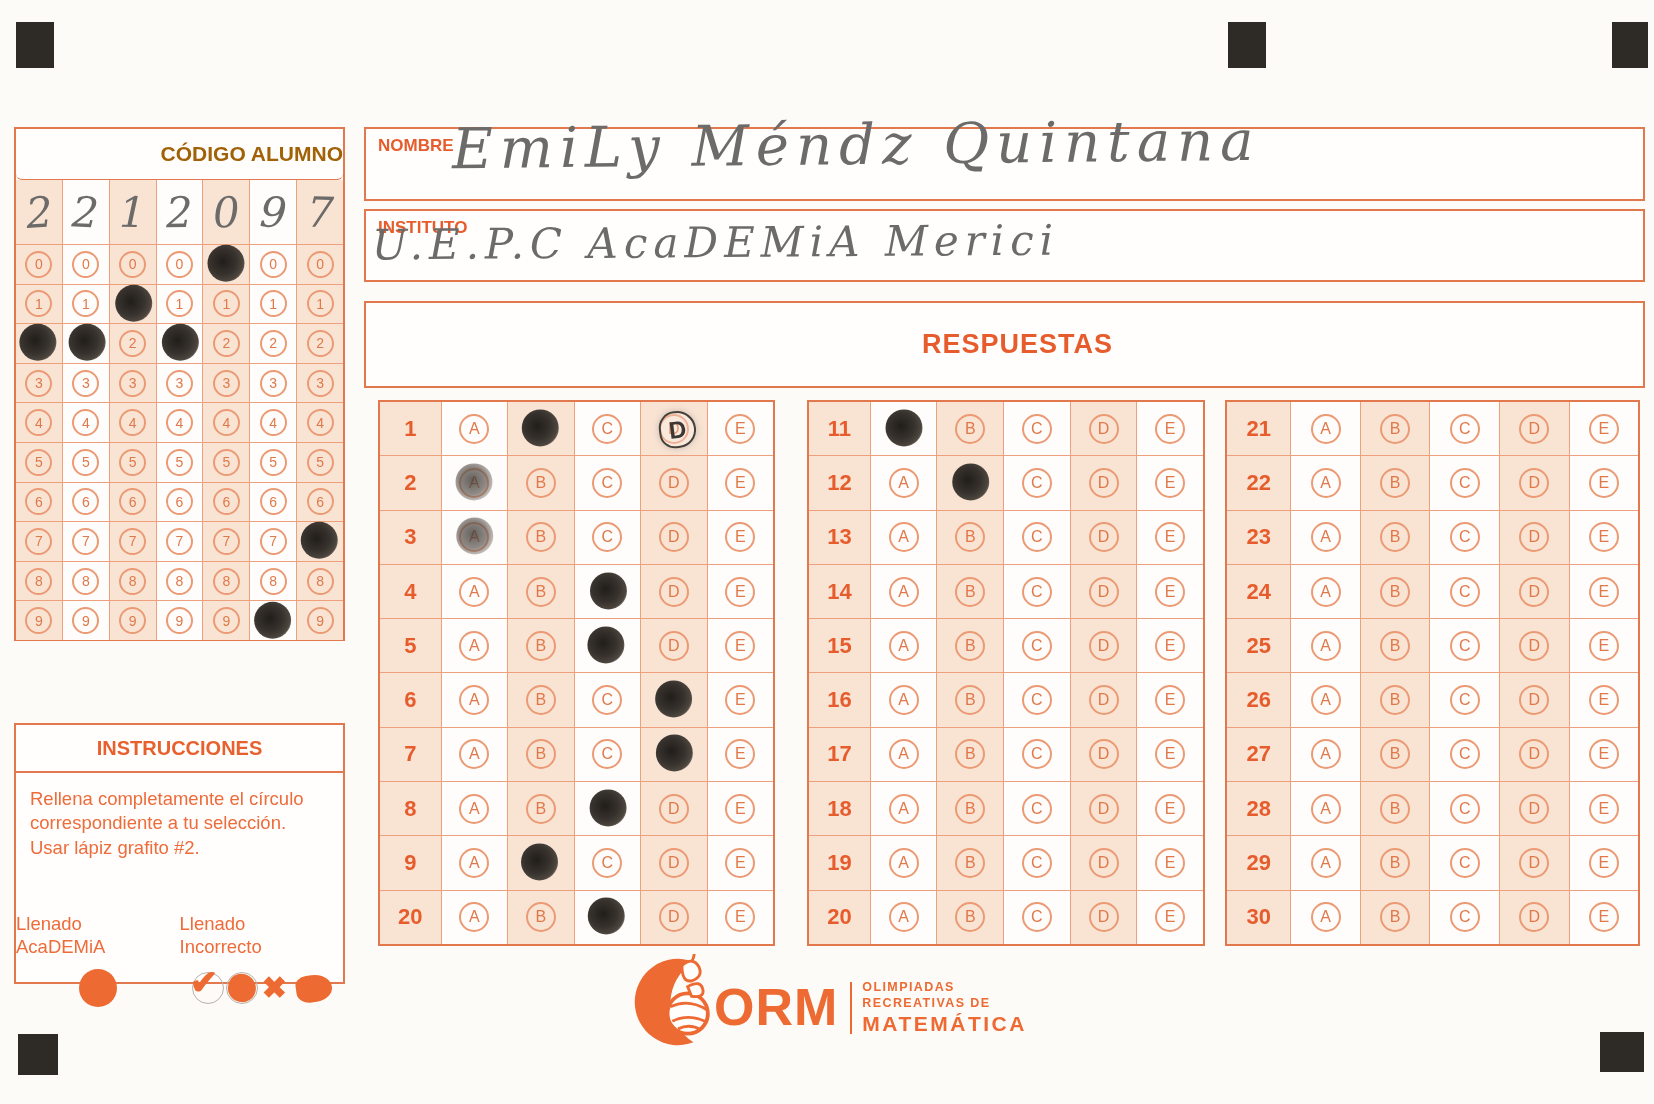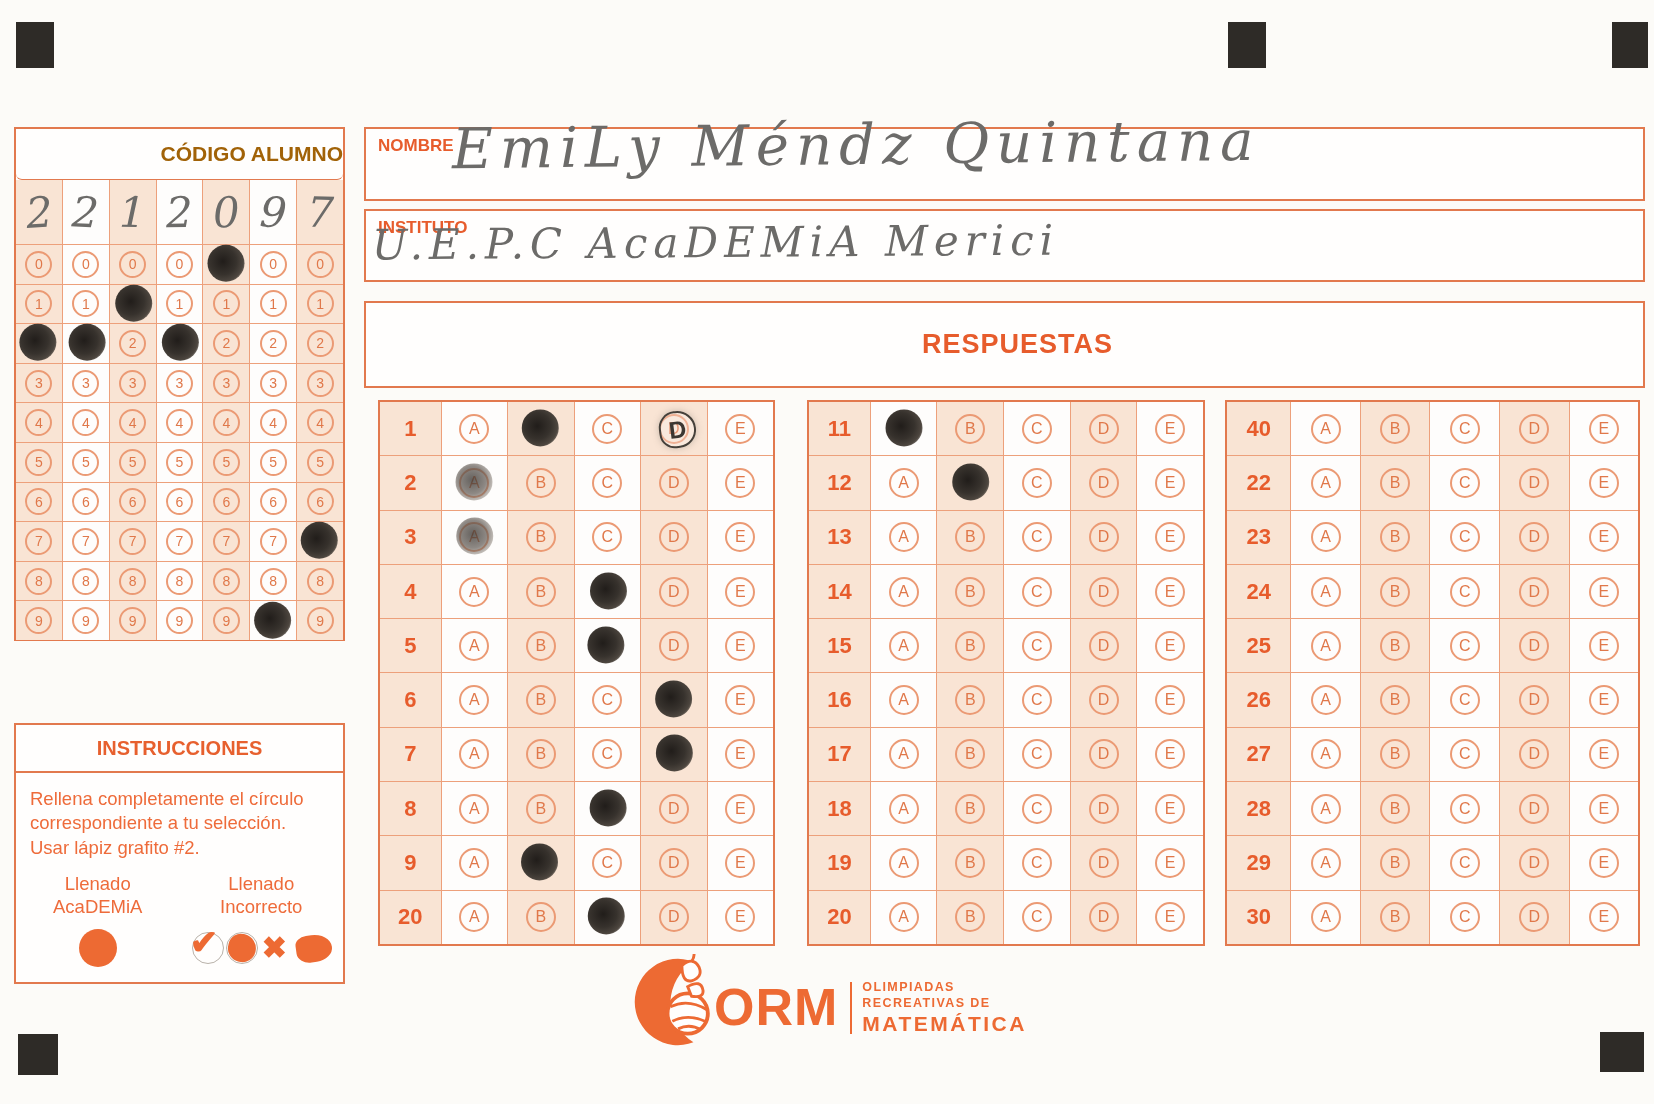--- a/index.html
+++ b/index.html
@@ -66,21 +66,21 @@
   .ans-row{flex:1;display:flex;border-top:1px solid #eda07b;}
   .ans-row:first-child{border-top:none;}
   .ans-cell{flex:108;position:relative;display:flex;align-items:center;justify-content:center;border-left:1px solid #eda07b;background:#fefdfc;}
   .ans-cell.num{flex:100;border-left:none;font-size:22px;font-weight:bold;color:#e75c2c;}
   .ans-cell.t{background:#f9e4d4;}
   
   #instr-box{left:14px;top:723px;width:331px;height:261px;}
   #instr-header{height:46px;line-height:46px;text-align:center;font-weight:bold;font-size:20px;color:#e7602e;border-bottom:2px solid #e2794e;}
   #instr-body{padding:14px 0 0 14px;font-size:18.5px;line-height:1.32;color:#ee6b3a;}
   #instr-legend{display:flex;margin-top:12px;}
-  .legend-col{flex:1;text-align:center;color:#ee6b3a;font-size:18.5px;line-height:1.25;}
+  .legend-col{flex:1;color:#ee6b3a;font-size:18.5px;line-height:1.25;margin-top:40px;}
   .legend-icons{display:flex;align-items:center;justify-content:center;margin-top:8px;height:44px;}
   .icon-dot{width:38px;height:38px;border-radius:50%;background:#ed6a33;}
   .icon-circle{position:relative;width:32px;height:32px;border-radius:50%;border:1.5px solid #b9b2aa;box-sizing:border-box;margin:0 1px;flex:none;}
   .icon-check{position:absolute;left:-3px;top:-12px;font-size:34px;font-weight:bold;color:#ed6a33;}
   .icon-scribble-fill{position:absolute;inset:1px;border-radius:46% 54% 50% 50%;background:radial-gradient(circle at 40% 45%, #ed6a33 70%, rgba(237,106,51,.55) 100%);transform:rotate(14deg);}
   .icon-x{position:absolute;left:1px;top:-4px;font-size:30px;font-weight:bold;color:#ed6a33;}
   .icon-blob{width:36px;height:27px;background:#ed6a33;border-radius:38% 62% 55% 45%;transform:rotate(-8deg);margin-left:3px;flex:none;}
   
   #logo{position:absolute;left:632px;top:952px;height:100px;display:flex;align-items:center;}
   #logo-mark{width:96px;height:96px;}
@@ -746,21 +746,21 @@
         <div class="ans-cell t">
           <div class="bubble">D</div>
         </div>
         <div class="ans-cell">
           <div class="bubble">E</div>
         </div>
       </div>
     </div>
   <div id="grid-3" class="ans-grid">
       <div class="ans-row">
-        <div class="ans-cell num t">40</div>
+        <div class="ans-cell num t">21</div>
         <div class="ans-cell">
           <div class="bubble">A</div>
         </div>
         <div class="ans-cell t">
           <div class="bubble">B</div>
         </div>
         <div class="ans-cell">
           <div class="bubble">C</div>
         </div>
         <div class="ans-cell t">

